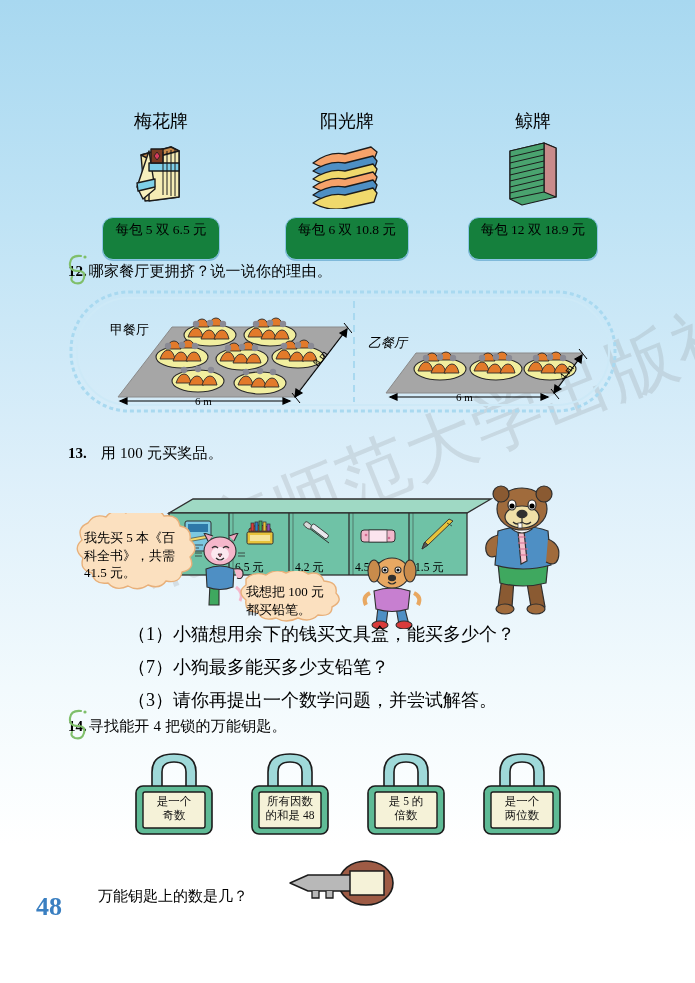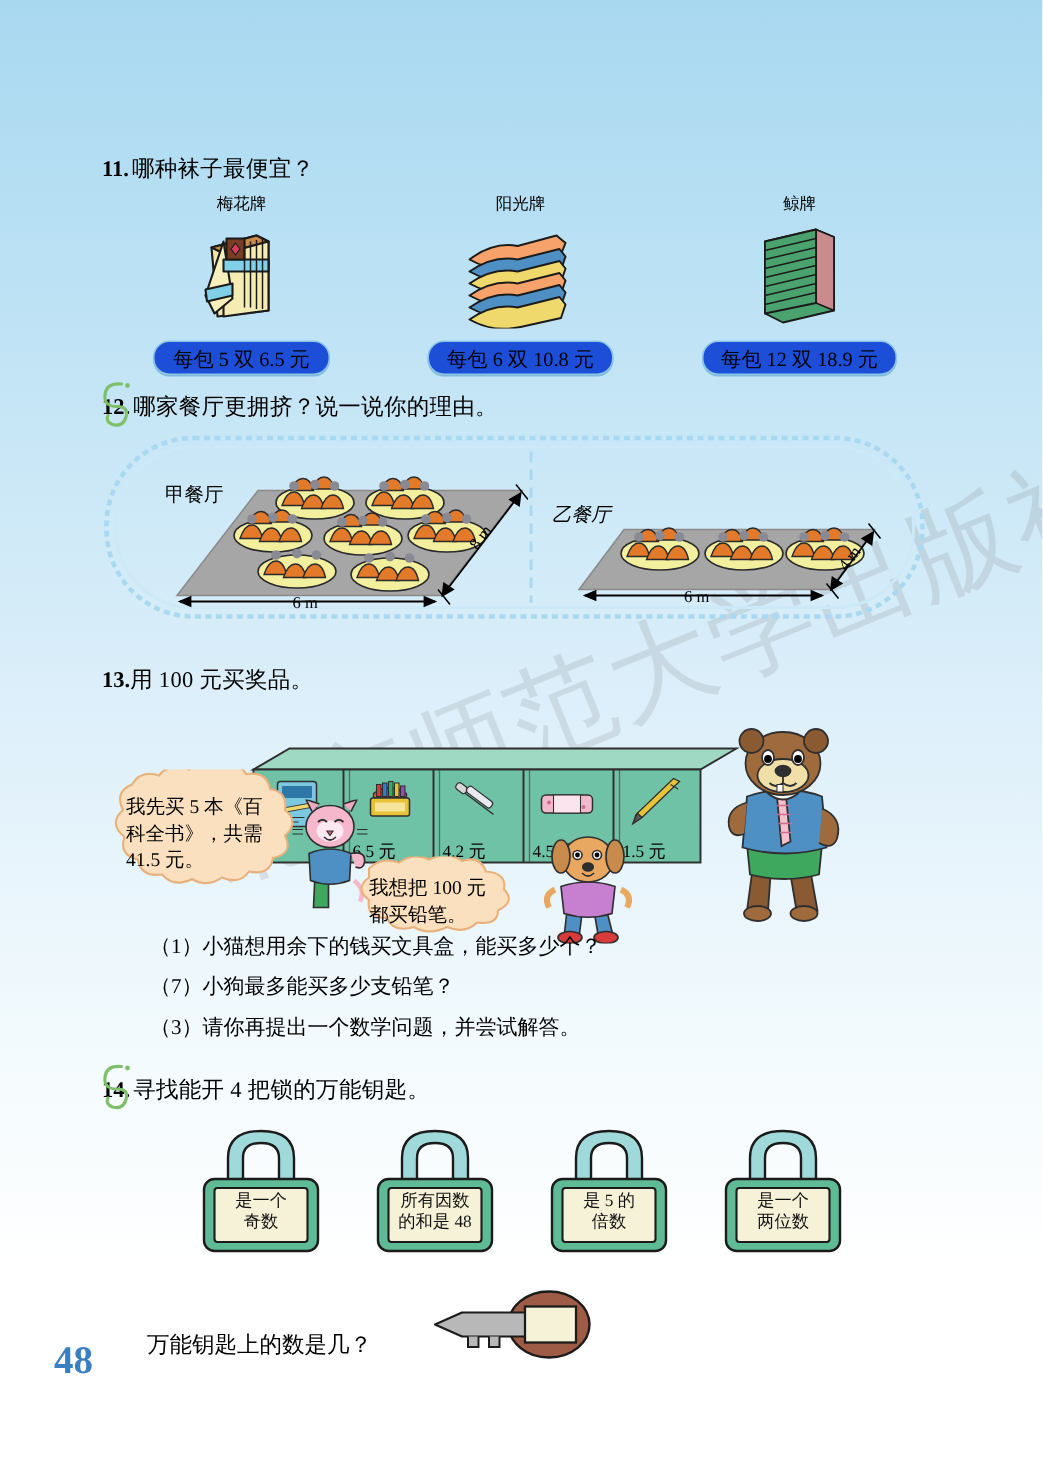--- a/index.html
+++ b/index.html
@@ -20,28 +20,28 @@
 
   
   .q-num { font-weight:bold; font-size:15px; }
   .q-line { font-size:15px; letter-spacing:0.2px; }
 
   
   #item11 { position:absolute; left:68px; top:103px; width:560px; }
   #item11 .head { display:flex; align-items:baseline; gap:2px; }
   #item11 .cols { display:flex; margin-top:6px; }
   #item11 .col { width:186px; display:flex; flex-direction:column; align-items:center; }
-  .brand { font-size:11px; margin-bottom:4px; }
+  .brand { font-size:18px; margin-bottom:4px; }
   .sock-art { height:72px; display:flex; align-items:flex-end; justify-content:center; }
   .pricepill {
     margin-top:8px;
-    background:#1d4ed8;
+    background:#15803d;
     border:1px solid #8cc6e6;
     border-radius:11px;
-    padding:3px 12px 0;
+    padding:3px 12px 20px;
     font-size:13.5px;
     white-space:nowrap;
     box-shadow:0 1px 0 #7fb9da;
   }
 
   
   #item12 { position:absolute; left:68px; top:262px; width:560px; }
   .curl { position:absolute; left:-4px; top:-9px; width:30px; height:34px; pointer-events:none; }
   #diagram12 {
     position:relative; margin-top:8px;
@@ -49,21 +49,21 @@
   }
   .oval-border { position:absolute; left:0; top:0; }
   .room-label { position:absolute; font-size:13px; }
 
   
   #item13 { position:absolute; left:68px; top:444px; width:560px; }
   #scene13 { position:relative; width:560px; height:160px; margin-top:4px; }
   .bubble-text { font-size:13px; line-height:1.35; }
 
   #subq { position:absolute; left:100px; top:622px; width:520px; }
-  #subq div { font-size:14px; margin-bottom:9px; }
+  #subq div { font-size:18px; margin-bottom:9px;margin-left:28px; }
 
   
   #item14 { position:absolute; left:68px; top:717px; width:560px; }
   #locks { position:relative; margin-top:6px; height:100px; display:flex; justify-content:center; gap:28px; }
   .lock { position:relative; width:88px; height:98px; }
   .lock .plate-text {
     position:absolute; left:11px; top:46px; width:66px; height:40px;
     display:flex; flex-direction:column; align-items:center; justify-content:center;
     font-size:11.5px; line-height:1.25; text-align:left; color:#111;
   }
@@ -88,24 +88,20 @@
 </head>
 <body>
 
 <div id="page"></div>
 
 <div class="content">
 
   <div id="watermark">北京师范大学出版社</div>
 
   <div id="item11">
-    <div class="head">
-      <span class="q-num">11.</span>
-      <span class="q-line">哪种袜子最便宜？</span>
-    </div>
 
     <div class="cols">
 
       <div class="col">
         <div class="brand">梅花牌</div>
         <div class="sock-art">
           <svg width="80" height="72" viewBox="0 0 80 72">
             <g stroke="#1b1b1b" stroke-width="1.4" stroke-linejoin="round">
               <path d="M20 18 L50 10 L58 14 L58 60 L24 64 Z" fill="#f3e6a8"></path>
               <path d="M20 18 L50 10 L58 14 L28 22 Z" fill="#c98b4b"></path>
@@ -356,21 +352,21 @@
           <path d="M211 24 L219 34" stroke-width="1"></path>
         </g>
         <text x="88" y="76" font-size="11" font-family="Liberation Serif, serif" fill="#000">6 m</text>
         <text x="196" y="56" font-size="11" font-family="Liberation Serif, serif" fill="#000" transform="rotate(-52 196 56)">4 m</text>
       </svg>
       <div class="room-label" style="left:300px; top:45px;font-style:italic;">乙餐厅</div>
     </div>
   </div>
 
   <div id="item13">
-    <div class="head" style="display:flex; align-items:baseline; gap:0;">
+    <div class="head" style="display:flex; align-items:baseline; gap:14px;">
       <span class="q-num">13.</span>
       <span class="q-line">用 100 元买奖品。</span>
     </div>
 
     <div id="scene13">
 
       <svg style="position:absolute; left:95px; top:26px;" width="330" height="90" viewBox="0 0 330 90">
         <polygon points="6,20 30,6 328,6 304,20" fill="#9fd9c4" stroke="#2f2f2f" stroke-width="1.3"></polygon>
         <rect x="6" y="20" width="298" height="62" fill="#6fc2a6" stroke="#2f2f2f" stroke-width="1.3"></rect>
         <g stroke="#2f2f2f" stroke-width="1.3" fill="none">

